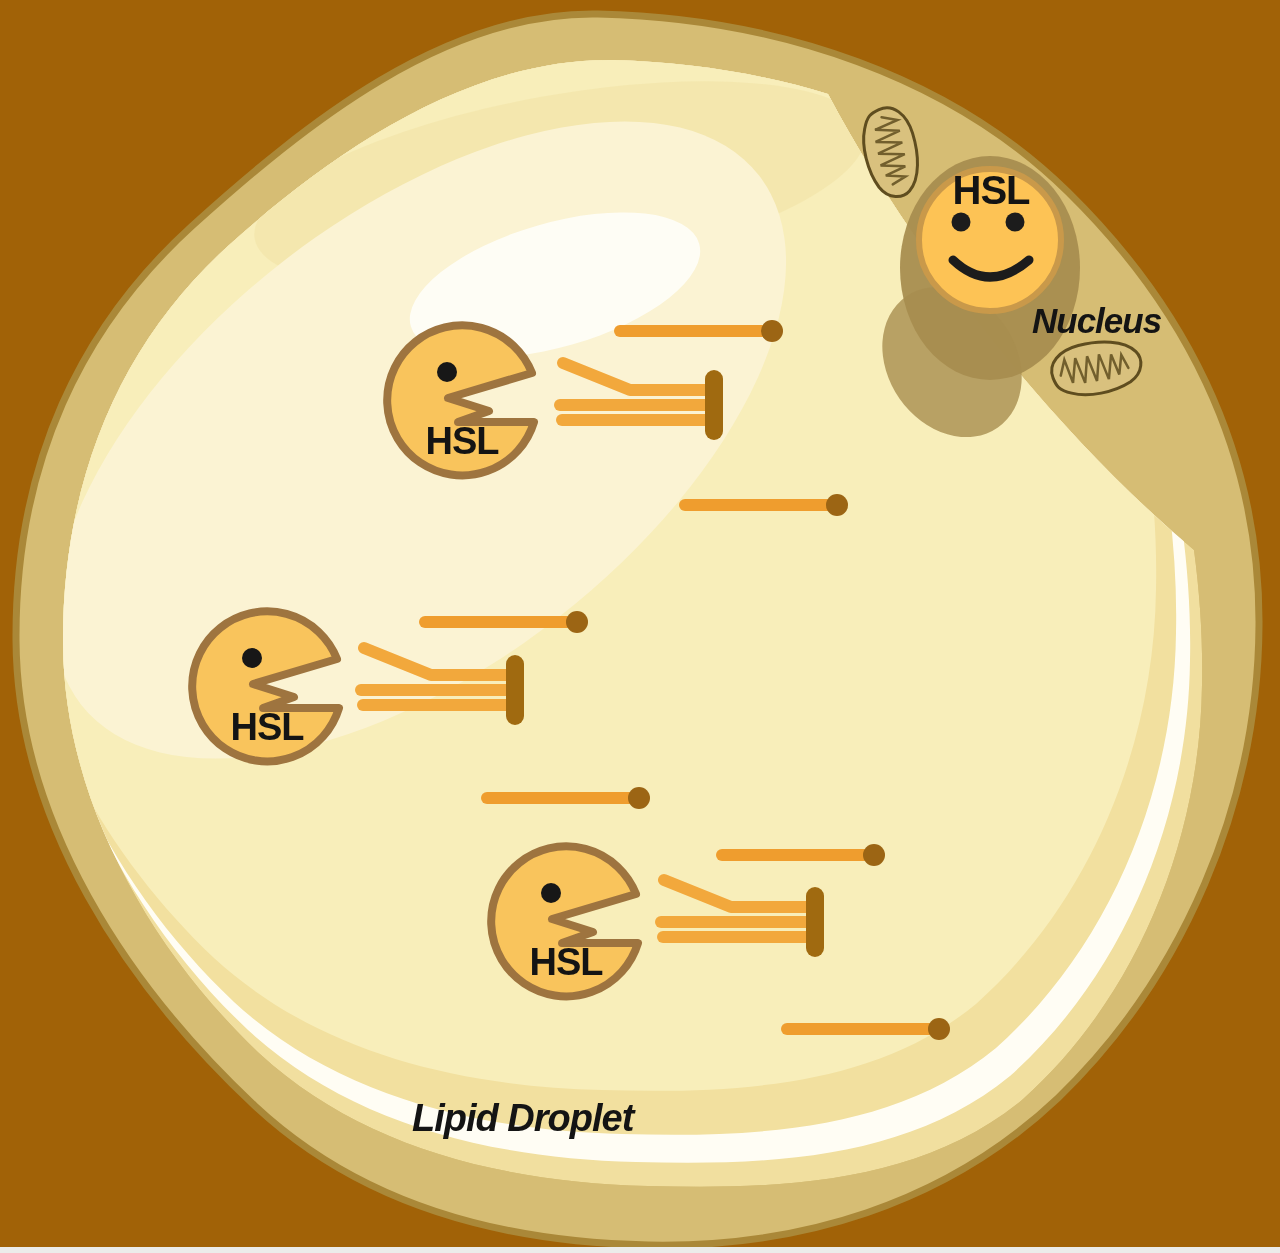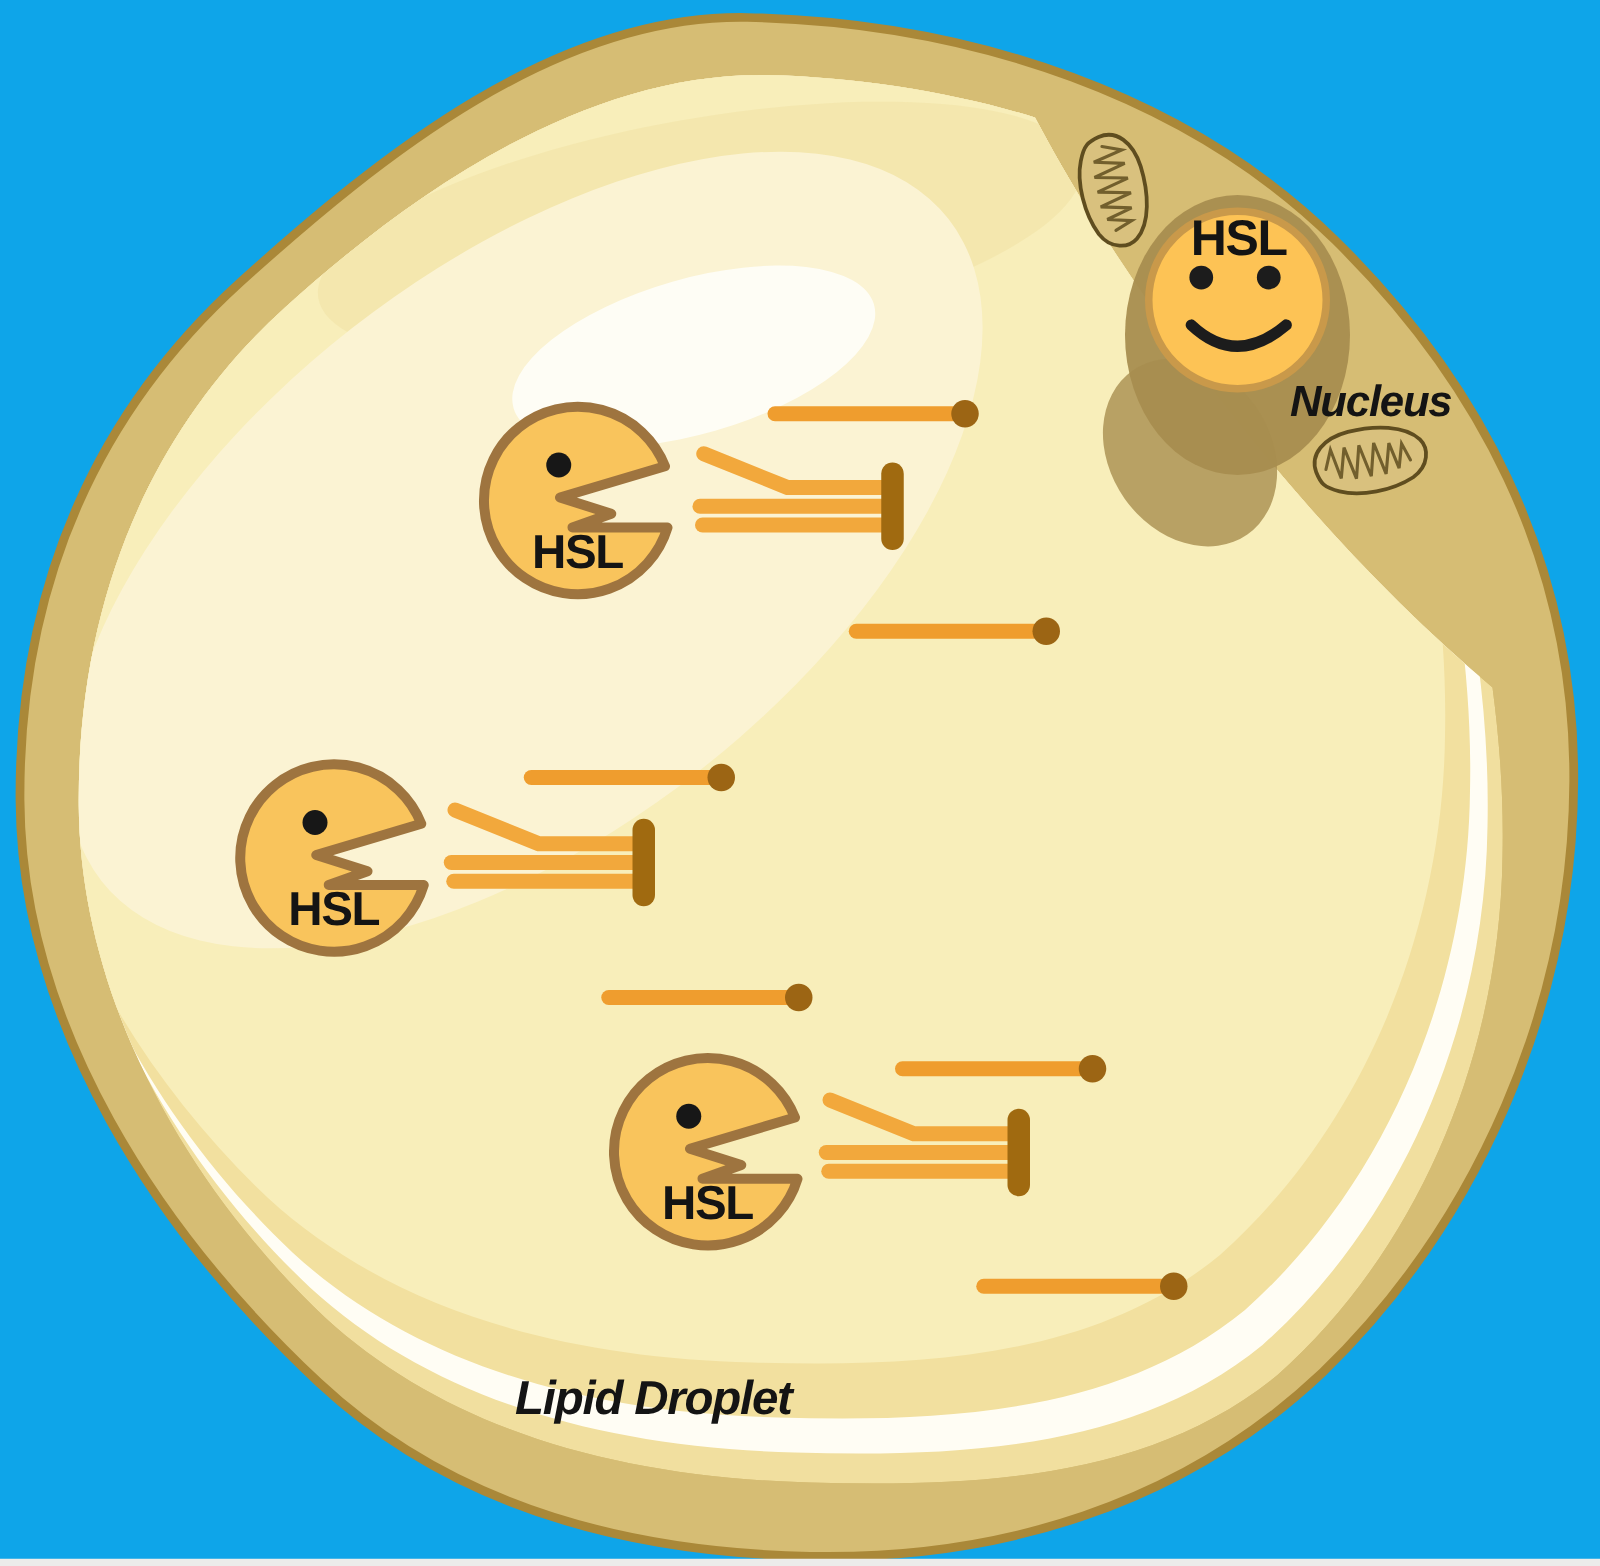--- a/index.html
+++ b/index.html
@@ -1,16 +1,16 @@
 <!DOCTYPE html>
 <html><head>
 <meta charset="utf-8">
 <style>
   html,body{margin:0;padding:0;background:#ffffff;}
-  .stage{position:relative;width:1280px;height:1253px;background:#0ea5e9;overflow:hidden;
+  .stage{position:relative;width:1280px;height:1253px;background:#a16207;overflow:hidden;
          font-family:"Liberation Sans",sans-serif;}
   svg{display:block;}
   .pac-body{fill:#f9c45c;stroke:#9e743f;stroke-width:8;stroke-linejoin:round;}
   .pac-eye{fill:#171717;}
   .hsl-label{font-family:"Liberation Sans",sans-serif;font-weight:700;font-size:38px;
              fill:#141414;text-anchor:middle;letter-spacing:-1px;}
   .nucleus-hsl{font-size:40px;}
   .caption{font-family:"Liberation Sans",sans-serif;font-weight:700;font-style:italic;
            fill:#141414;letter-spacing:-1px;}
   .ffa-line{stroke:#ef9d2e;stroke-width:12;stroke-linecap:round;}

